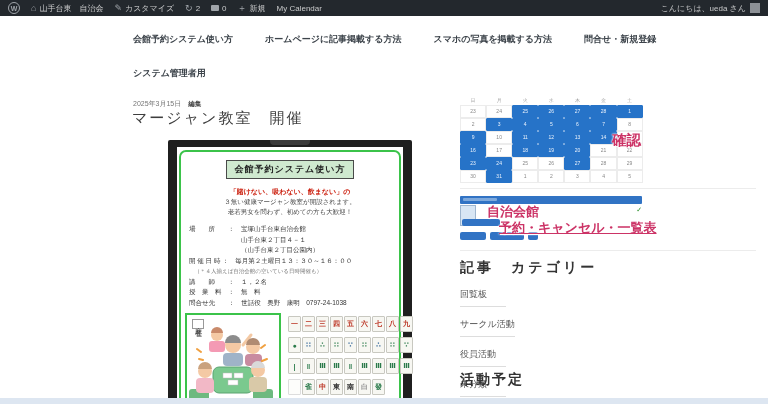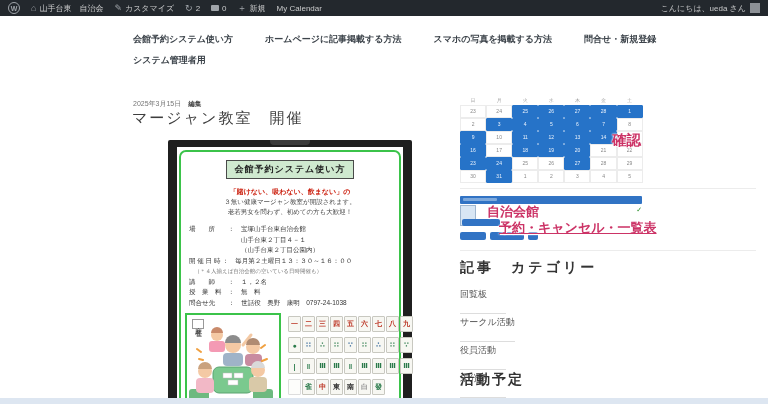--- a/index.html
+++ b/index.html
@@ -15,21 +15,21 @@
   .wp-circ{width:10px;height:10px;border-radius:50%;border:1px solid #a0a5aa;display:flex;
            align-items:center;justify-content:center;font-size:7px;color:#a0a5aa;font-weight:bold;}
   .bubble{width:8px;height:6px;background:#a0a5aa;border-radius:1px;position:relative;}
   .bubble:after{content:"";position:absolute;left:1px;bottom:-2px;border:2px solid transparent;border-top-color:#a0a5aa;}
   .ab-right{margin-left:auto;display:flex;align-items:center;gap:4px;}
   .avatar{width:10px;height:10px;background:#8d9196;}
 
   
   .topnav{position:absolute;left:133px;top:33px;text-align:right;}
   .nav-row{display:flex;gap:32px;font-size:9px;font-weight:bold;color:#3c434a;}
-  .nav-row + .nav-row{margin-top:8px;}
+  .nav-row + .nav-row{margin-top:21px;}
   .nav-link{cursor:pointer;}
 
   
   .post-date{position:absolute;left:133px;top:99px;font-size:7px;color:#767676;}
   .edit-link{margin-left:7px;font-weight:bold;color:#4a4a4a;font-size:6.5px;cursor:pointer;}
   .post-title{position:absolute;left:132px;top:109px;font-size:15px;color:#3e3e3e;
               font-weight:500;letter-spacing:2px;}
 
   
   .flyer-frame{position:absolute;left:168px;top:140px;width:244px;height:290px;background:#1f1f1f;border-radius:2px;}
@@ -73,22 +73,22 @@
   .resv-bar i{position:absolute;left:3px;top:2px;width:34px;height:3px;background:#7ea9dc;border-radius:1px;}
   .resv-check{position:absolute;right:0px;top:10px;color:#2a8f2a;font-size:7px;}
   .resv-date{position:absolute;left:0px;top:9px;width:16px;height:21px;background:#d8e6f4;border:1px solid #9fb6cf;box-sizing:border-box;}
   .resv-btn{position:absolute;background:#3173c4;border-radius:2px;height:8px;}
   .rb1{left:2px;top:23px;width:38px;height:7px;}
   .rb2{left:0px;top:36px;width:26px;}
   .rb3{left:30px;top:36px;width:34px;}
   .rb4{left:68px;top:36px;width:10px;}
   .cat-title{position:absolute;left:460px;top:259px;font-size:14px;font-weight:bold;color:#333;letter-spacing:3px;}
   .cats{position:absolute;left:460px;top:288px;}
-  .cat-item{font-size:9px;color:#555;width:fit-content;min-width:46px;padding-bottom:12px;
-            border-bottom:1px solid #ddd;margin-bottom:2px;cursor:pointer;}
+  .cat-item{font-size:9px;color:#555;width:fit-content;min-width:46px;padding-bottom:5px;
+            border-bottom:1px solid #ddd;margin-bottom:11px;cursor:pointer;}
   .sched-title{position:absolute;left:460px;top:371px;font-size:14px;font-weight:bold;color:#333;letter-spacing:2px;}
 
   .bottom-strip{position:absolute;left:0;top:398px;width:768px;height:6px;background:#dde6f1;}
 </style>
 </head>
 <body>
 
 <div id="stage">
 
   <div class="adminbar">

